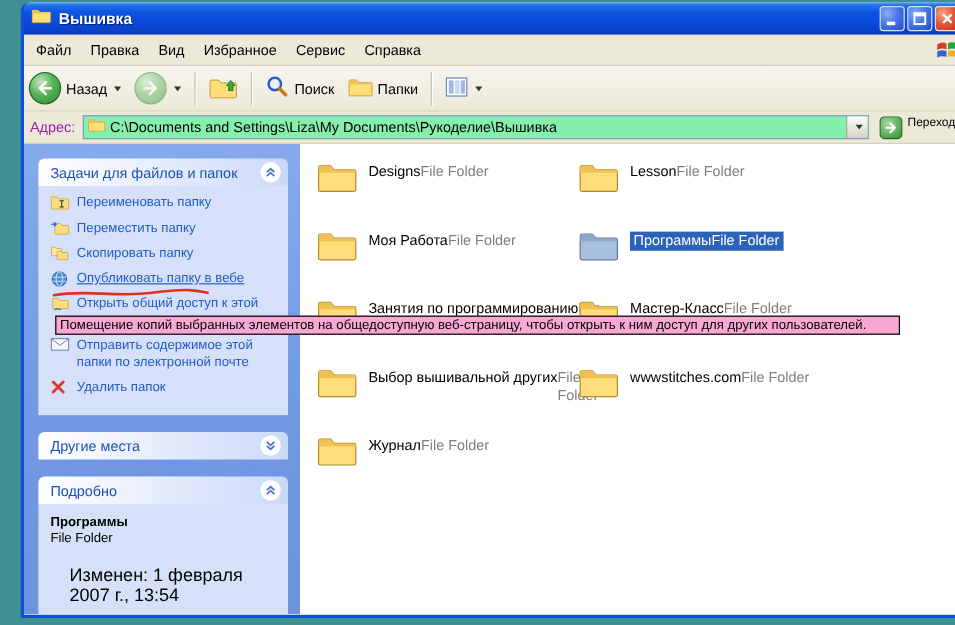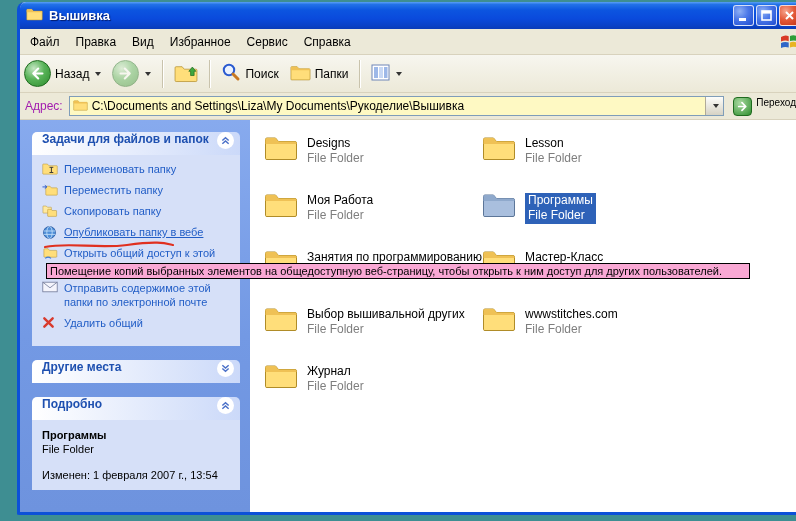--- a/index.html
+++ b/index.html
@@ -43,57 +43,57 @@
     background:radial-gradient(circle at 35% 30%,#C4E6C2 0%,#58B358 45%,#2B8A2B 100%);
     border:1px solid #1F6B1F;display:inline-flex;align-items:center;justify-content:center}
   .disabled .nav-circle{opacity:.45}
   .caret{width:0;height:0;border-left:3.5px solid transparent;border-right:3.5px solid transparent;
          border-top:4px solid #333;margin-left:2px}
   .sep{width:1px;height:28px;background:#C9C3AC;box-shadow:1px 0 0 #fff;margin:0 4px}
   
   .addressbar{flex:0 0 26px;height:26px;display:flex;align-items:center;padding:0 5px;gap:6px;
               border-bottom:1px solid #D8D2BD;background:#ECE9D8}
   .addr-label{font-size:12px;color:#a21caf}
-  .combo{flex:1;height:20px;background:#fef9c3;border:1px solid #7F9DB9;display:flex;align-items:center;
+  .combo{flex:1;height:20px;background:#86efac;border:1px solid #7F9DB9;display:flex;align-items:center;
          padding-left:3px;gap:4px;box-sizing:border-box}
   .combo-value{font-size:12px;flex:1;white-space:nowrap;overflow:hidden}
   .dd-btn{width:17px;height:18px;background:linear-gradient(180deg,#FDFDFB,#D6D2C4);
           border-left:1px solid #B0AA98;display:flex;align-items:center;justify-content:center}
   .go{display:flex;align-items:flex-start;gap:4px;font-size:10px;padding:0 3px;color:#000}
   .go-icon{width:19px;height:19px;border-radius:4px;box-sizing:border-box;
     background:radial-gradient(circle at 35% 30%,#A9D9A1,#2F8F2F);border:1px solid #1F6B1F;
     display:flex;align-items:center;justify-content:center}
   
   .content{flex:1;display:flex;position:relative;overflow:hidden;background:#fff}
   .sidebar{flex:0 0 230px;width:230px;box-sizing:border-box;
     background:linear-gradient(180deg,#87AAEE 0%,#7399E4 55%,#6E93DE 100%);
     padding:12px 10px 0 12px}
   .panel{margin-bottom:14px}
   .panel-header{height:23px;border-radius:5px 5px 0 0;
     background:linear-gradient(90deg,#FFFFFF 0%,#CBD9F9 100%);
-    display:flex;align-items:flex-start;justify-content:space-between;
-    padding:0 6px 0 10px;color:#1E50B0;font-weight:bold;font-size:12px}
+    display:flex;align-items:center;justify-content:space-between;
+    padding:0 6px 0 10px;color:#1E50B0;font-weight:normal;font-size:12px}
   .chevron{width:17px;height:17px;border-radius:50%;background:#fff;
     display:flex;align-items:center;justify-content:center}
   .panel-body{background:#D6E0F8;padding:7px 1px 9px 10px}
   .task{display:flex;gap:6px;margin-bottom:7px;font-size:11px;line-height:14px;
         color:#215DC6;align-items:flex-start}
   .task .ticon{flex:0 0 16px;width:16px;height:14px}
   .task-label{cursor:pointer}
   .task.hovered .task-label{text-decoration:underline}
   .details-name{font-size:11px;font-weight:bold;color:#000;margin:2px 0 2px 0}
   .details-type{font-size:11px;color:#000;margin:0 0 14px 0}
-  .details-mod{font-size:11px;color:#000;margin:0}
+  .details-mod{font-size:15px;color:#000;margin:16px}
   
   .main{flex:1;position:relative;background:#fff}
   .col{position:absolute;top:14px;display:flex;flex-direction:column;gap:23px}
   .col1{left:14px}
   .col2{left:232px}
   .tile{display:flex;gap:9px;width:215px;height:34px;align-items:flex-start;cursor:default}
-  .tile-text{display:flex;flex-direction:column;padding-top:2px}
+  .tile-text{display:flex;flex-direction:row;padding-top:2px}
   .tile-name{font-size:12px;color:#000;line-height:15px;white-space:nowrap}
   .tile-type{font-size:12px;color:#7E7E7E;line-height:15px}
   .tile.selected .tile-text{background:#2E62B8;padding:0 3px 1px 3px;margin-top:2px}
   .tile.selected .tile-name,.tile.selected .tile-type{color:#fff}
   
   .tooltip{position:absolute;left:26px;top:143px;width:704px;height:16px;box-sizing:border-box;
     background:#f9a8d4;border:1px solid #000;font-size:11px;line-height:14px;padding:0 3px;
     white-space:nowrap;overflow:hidden;z-index:5;color:#000}
   .scribble{position:absolute;left:22px;top:117px;z-index:6;pointer-events:none}
 </style>
@@ -306,21 +306,21 @@
             </span>
             <span class="task-label">Отправить содержимое этой папки по электронной почте</span>
           </div>
 
           <div class="task">
             <span class="ticon">
               <svg width="13" height="13" viewBox="0 0 14 14">
                   <path d="M2.5 2.5 L11.5 11.5 M11.5 2.5 L2.5 11.5" stroke="#D83A2E" stroke-width="2.6" stroke-linecap="round"></path>
                 </svg>
             </span>
-            <span class="task-label">Удалить общий</span>
+            <span class="task-label">Удалить папок</span>
           </div>
 
         </div>
       </div>
 
       <div class="panel">
         <div class="panel-header">
           <span>Другие места</span>
           <span class="chevron">
             <svg width="9" height="9" viewBox="0 0 10 10" style="transform:rotate(180deg)">

